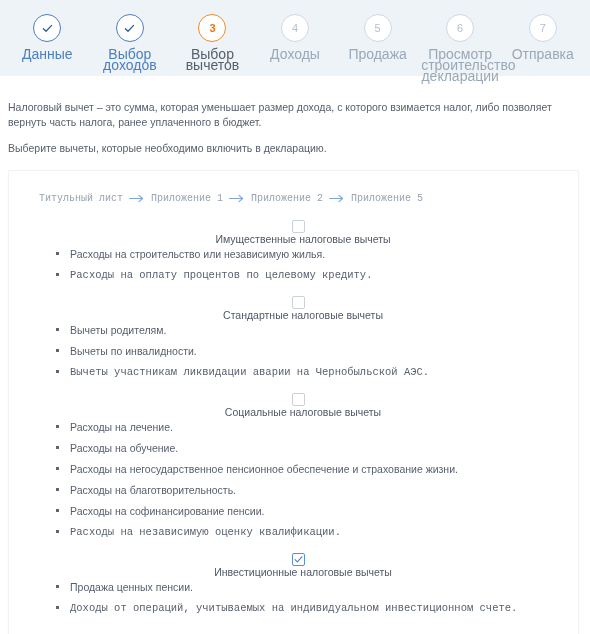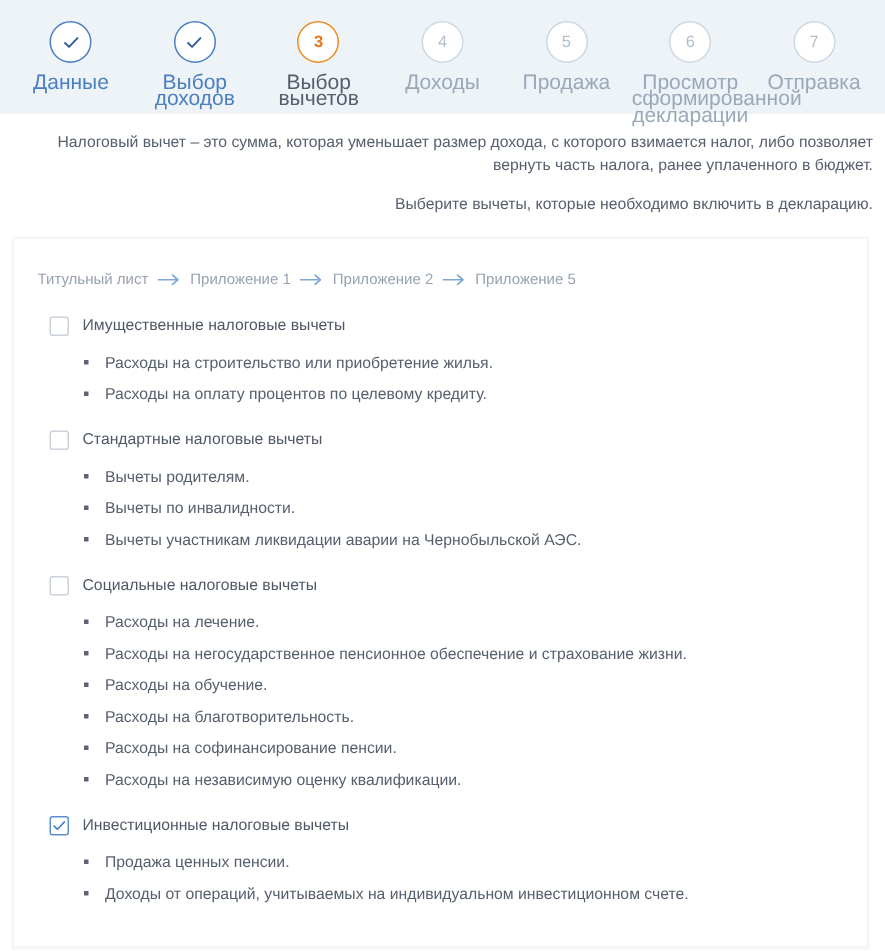--- a/index.html
+++ b/index.html
@@ -60,22 +60,21 @@
     font-size: 14px;
     line-height: 11px;
     color: #9aa8b8;
     max-width: 78px;
   }
   .step.done .step-label { color: #4a7fc1; }
   .step.active .step-label { color: #55606c; }
 
   
   .intro {
-    padding: 12px 8px 0 8px;
-    text-align: right;
+    padding: 24px 8px 0 8px;
   }
   .intro p {
     font-size: 10.5px;
     line-height: 15px;
     color: #57606e;
     margin-bottom: 11px;
   }
   .intro p:last-child { margin-bottom: 12px; }
 
   
@@ -87,40 +86,42 @@
     box-shadow: 0 1px 2px rgba(80,100,130,0.06);
     padding: 18px 14px 14px 14px;
     min-height: 470px;
   }
 
   
   .breadcrumb {
     display: flex;
     align-items: center;
     flex-wrap: wrap;
-    margin: 4px 0 16px 2px;
+    margin: 4px 0 16px 16px;
     font-size: 10px;
     color: #98a2b0;
+    font-family: Liberation Mono, monospace;
   }
   .crumb { white-space: nowrap; }
   .crumb-arrow {
     margin: 0 6px;
     display: inline-flex;
     align-items: center;
     color: #7fa7d4;
   }
 
   
   .group { margin-bottom: 2px; }
 
   .cb-row {
     display: flex;
     align-items: center;
     margin: 0 0 0 10px;
     height: 18px;
+    flex-direction: column;
   }
 
   .cb-box {
     width: 13px;
     height: 13px;
     border: 1px solid #c9d1da;
     border-radius: 2px;
     background: #ffffff;
     flex: 0 0 auto;
     display: flex;
@@ -144,21 +145,21 @@
     padding: 0;
   }
   ul.bullets li {
     position: relative;
     padding-left: 47px;
     font-size: 10.5px;
     line-height: 14px;
     color: #565f6d;
     margin-bottom: 7px;
   }
-  ul.bullets li:last-child { margin-bottom: 0; }
+  ul.bullets li:last-child { margin-bottom: 0; font-family: Liberation Mono, monospace; }
   ul.bullets li::before {
     content: "";
     position: absolute;
     left: 33px;
     top: 5px;
     width: 3px;
     height: 3px;
     background: #5c6472;
   }
 </style>
@@ -189,21 +190,21 @@
     <div class="step todo">
       <div class="step-circle">4</div>
       <div class="step-label">Доходы</div>
     </div>
     <div class="step todo">
       <div class="step-circle">5</div>
       <div class="step-label">Продажа</div>
     </div>
     <div class="step todo">
       <div class="step-circle">6</div>
-      <div class="step-label">Просмотр сформированной декларации</div>
+      <div class="step-label">Просмотр строительство декларации</div>
     </div>
     <div class="step todo">
       <div class="step-circle">7</div>
       <div class="step-label">Отправка</div>
     </div>
   </div>
 
 <div class="intro">
   <p>Налоговый вычет – это сумма, которая уменьшает размер дохода, с которого взимается налог, либо позволяет вернуть часть налога, ранее уплаченного в бюджет.</p>
   <p>Выберите вычеты, которые необходимо включить в декларацию.</p>
@@ -236,21 +237,21 @@
       <span class="crumb">Приложение 5</span>
     </div>
 
   <div id="groups">
       <div class="group">
         <label class="cb-row">
           <span class="cb-box"></span>
           <span class="cb-label">Имущественные налоговые вычеты</span>
         </label>
         <ul class="bullets">
-          <li>Расходы на строительство или приобретение жилья.</li>
+          <li>Расходы на строительство или независимую жилья.</li>
           <li>Расходы на оплату процентов по целевому кредиту.</li>
         </ul>
       </div>
       <div class="group">
         <label class="cb-row">
           <span class="cb-box"></span>
           <span class="cb-label">Стандартные налоговые вычеты</span>
         </label>
         <ul class="bullets">
           <li>Вычеты родителям.</li>
@@ -258,22 +259,22 @@
           <li>Вычеты участникам ликвидации аварии на Чернобыльской АЭС.</li>
         </ul>
       </div>
       <div class="group">
         <label class="cb-row">
           <span class="cb-box"></span>
           <span class="cb-label">Социальные налоговые вычеты</span>
         </label>
         <ul class="bullets">
           <li>Расходы на лечение.</li>
+          <li>Расходы на обучение.</li>
           <li>Расходы на негосударственное пенсионное обеспечение и страхование жизни.</li>
-          <li>Расходы на обучение.</li>
           <li>Расходы на благотворительность.</li>
           <li>Расходы на софинансирование пенсии.</li>
           <li>Расходы на независимую оценку квалификации.</li>
         </ul>
       </div>
       <div class="group">
         <label class="cb-row">
           <span class="cb-box checked">
             <svg class="tick" viewBox="0 0 10 10" aria-hidden="true">
               <path d="M1.2 5.2 L3.7 7.6 L8.8 2.1" fill="none" stroke="#4c83c6" stroke-width="1.3" stroke-linecap="round" stroke-linejoin="round"></path>

